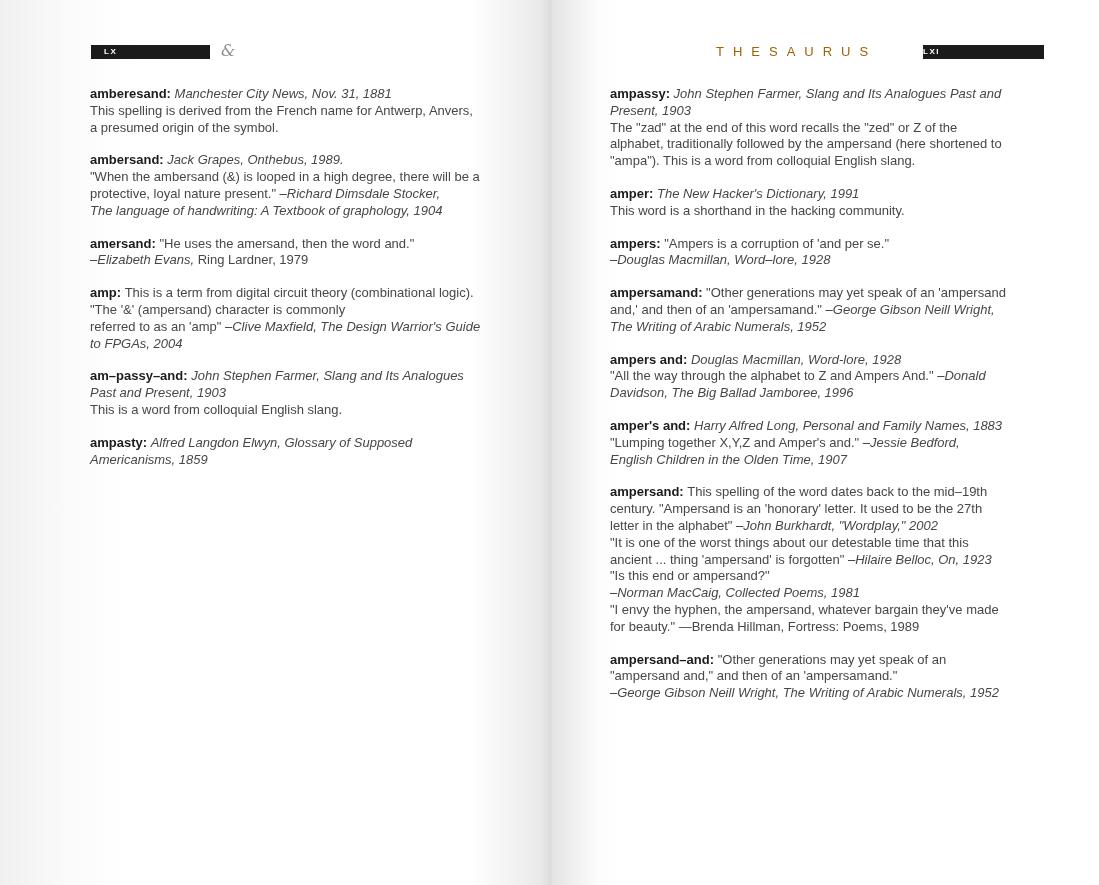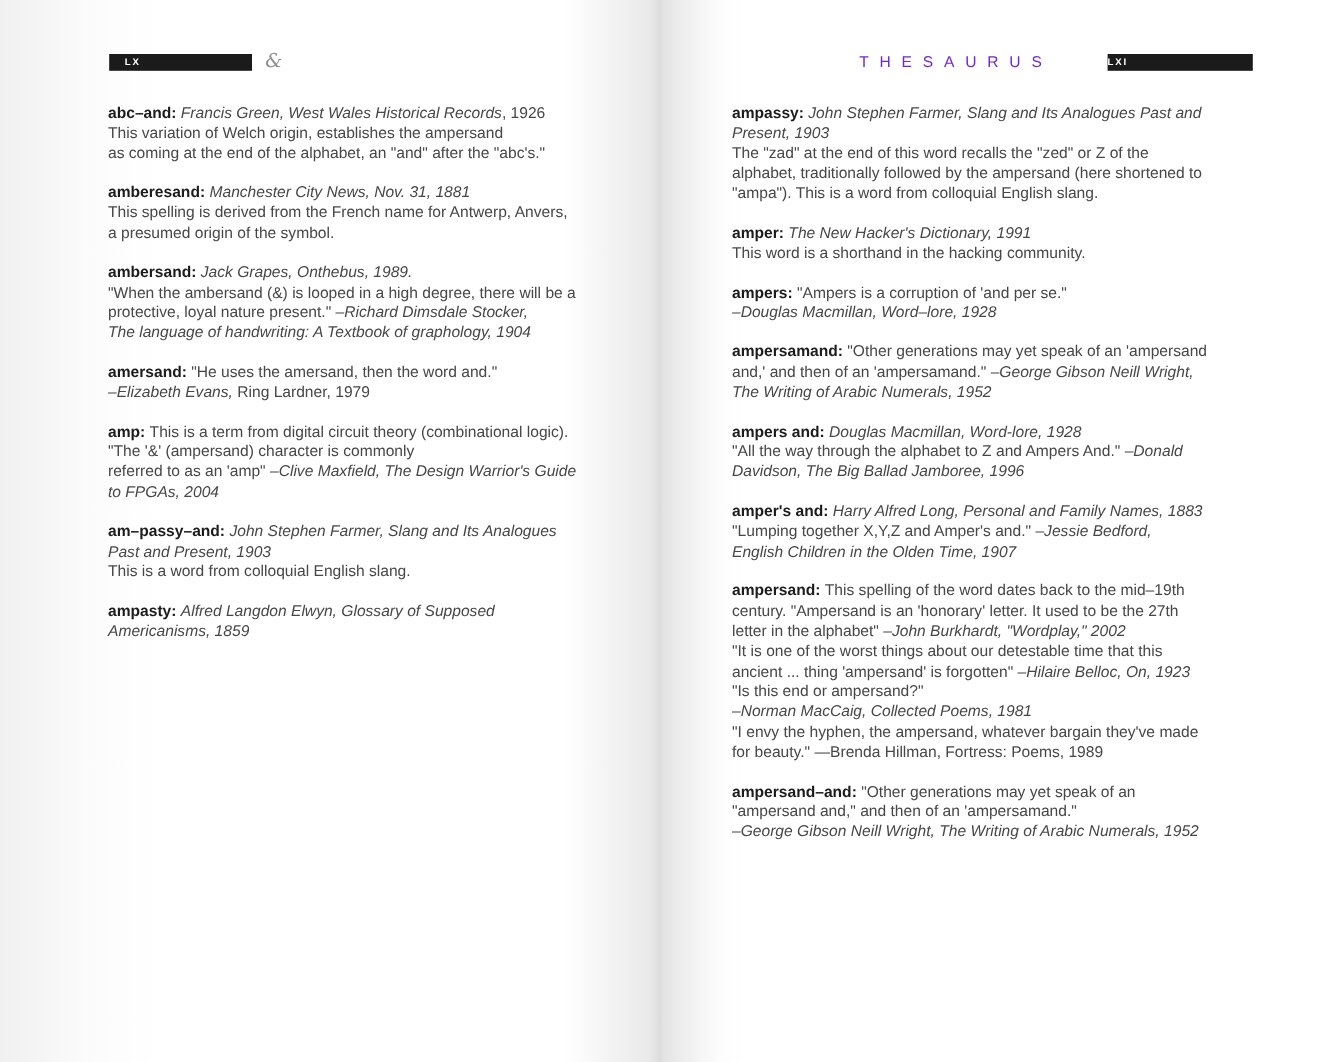--- a/index.html
+++ b/index.html
@@ -24,21 +24,21 @@
   }
   .bar-left{left:91px;width:119px;padding-left:13px;text-align:left;}
   .bar-right{left:923px;width:121px;padding-right:13px;text-align:left;}
   .amp-icon{
     position:absolute;left:221px;top:43px;
     font-family:"DejaVu Serif",serif;font-style:italic;
     font-size:16px;line-height:16px;color:#8f8f8f;
   }
   .thesaurus{
     position:absolute;left:716px;top:45px;
-    font-size:13px;letter-spacing:9px;color:#6d28d9;line-height:14px;
+    font-size:13px;letter-spacing:9px;color:#a16207;line-height:14px;
   }
 
   
   .col{position:absolute;top:86px;font-size:13px;line-height:16.8px;color:#474747;}
   .col-left{left:90px;width:432px;}
   .col-right{left:610px;width:440px;}
   p.entry{margin:0 0 16px 0;white-space:pre-wrap;}
   .seg-b{font-weight:bold;color:#1c1c1c;}
   .seg-i{font-style:italic;}
   .seg-r{}
@@ -52,23 +52,20 @@
     <span>LX</span>
   </div>
   <span class="amp-icon">&amp;</span>
 
   <span class="thesaurus">THESAURUS</span>
   <div class="bar bar-right">
     <span>LXI</span>
   </div>
 
   <div class="col col-left" id="left-entries">
-      <p class="entry"><span class="seg-b">abc–and: </span><span class="seg-i">Francis Green, West Wales Historical Records</span><span class="seg-r">, 1926
-This variation of Welch origin, establishes the ampersand
-as coming at the end of the alphabet, an "and" after the "abc's."</span></p>
       <p class="entry"><span class="seg-b">amberesand: </span><span class="seg-i">Manchester City News, Nov. 31, 1881</span><span class="seg-r">
 This spelling is derived from the French name for Antwerp, Anvers,
 a presumed origin of the symbol.</span></p>
       <p class="entry"><span class="seg-b">ambersand: </span><span class="seg-i">Jack Grapes, Onthebus, 1989.</span><span class="seg-r">
 "When the ambersand (&amp;) is looped in a high degree, there will be a
 protective, loyal nature present." </span><span class="seg-i">–Richard Dimsdale Stocker,
 The language of handwriting: A Textbook of graphology, 1904</span></p>
       <p class="entry"><span class="seg-b">amersand: </span><span class="seg-r">"He uses the amersand, then the word and."
 </span><span class="seg-i">–Elizabeth Evans,</span><span class="seg-r"> Ring Lardner, 1979</span></p>
       <p class="entry"><span class="seg-b">amp: </span><span class="seg-r">This is a term from digital circuit theory (combinational logic).

